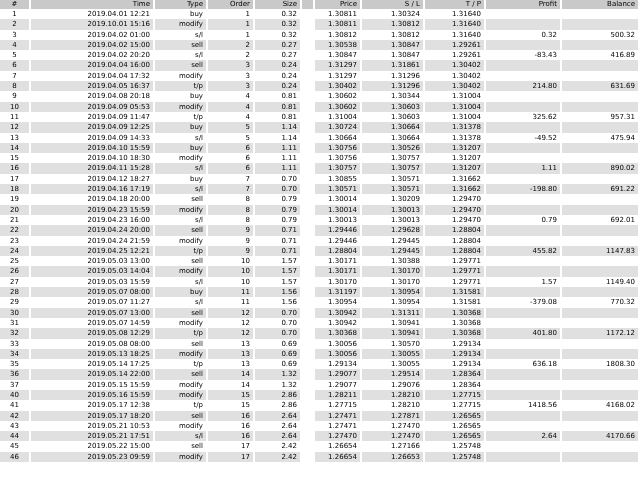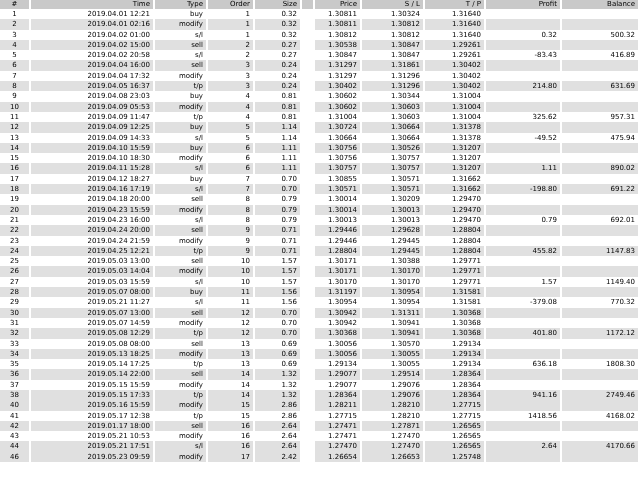--- a/index.html
+++ b/index.html
@@ -54,21 +54,21 @@
         <td>0.32</td>
         <td class="gap"></td>
         <td>1.30811</td>
         <td>1.30324</td>
         <td>1.31640</td>
         <td></td>
         <td></td>
       </tr>
       <tr class="even">
         <td class="c0">2</td>
-        <td>2019.04.01 02:16</td>
+        <td>2019.10.01 15:16</td>
         <td>modify</td>
         <td>1</td>
         <td>0.32</td>
         <td class="gap"></td>
         <td>1.30811</td>
         <td>1.30812</td>
         <td>1.31640</td>
         <td></td>
         <td></td>
       </tr>
@@ -93,21 +93,21 @@
         <td>0.27</td>
         <td class="gap"></td>
         <td>1.30538</td>
         <td>1.30847</td>
         <td>1.29261</td>
         <td></td>
         <td></td>
       </tr>
       <tr class="odd">
         <td class="c0">5</td>
-        <td>2019.04.02 20:58</td>
+        <td>2019.04.02 20:20</td>
         <td>s/l</td>
         <td>2</td>
         <td>0.27</td>
         <td class="gap"></td>
         <td>1.30847</td>
         <td>1.30847</td>
         <td>1.29261</td>
         <td>-83.43</td>
         <td>416.89</td>
       </tr>
@@ -145,21 +145,21 @@
         <td>0.24</td>
         <td class="gap"></td>
         <td>1.30402</td>
         <td>1.31296</td>
         <td>1.30402</td>
         <td>214.80</td>
         <td>631.69</td>
       </tr>
       <tr class="odd">
         <td class="c0">9</td>
-        <td>2019.04.08 23:03</td>
+        <td>2019.04.08 20:18</td>
         <td>buy</td>
         <td>4</td>
         <td>0.81</td>
         <td class="gap"></td>
         <td>1.30602</td>
         <td>1.30344</td>
         <td>1.31004</td>
         <td></td>
         <td></td>
       </tr>
@@ -405,21 +405,21 @@
         <td>1.56</td>
         <td class="gap"></td>
         <td>1.31197</td>
         <td>1.30954</td>
         <td>1.31581</td>
         <td></td>
         <td></td>
       </tr>
       <tr class="odd">
         <td class="c0">29</td>
-        <td>2019.05.21 11:27</td>
+        <td>2019.05.07 11:27</td>
         <td>s/l</td>
         <td>11</td>
         <td>1.56</td>
         <td class="gap"></td>
         <td>1.30954</td>
         <td>1.30954</td>
         <td>1.31581</td>
         <td>-379.08</td>
         <td>770.32</td>
       </tr>
@@ -521,33 +521,20 @@
         <td>14</td>
         <td>1.32</td>
         <td class="gap"></td>
         <td>1.29077</td>
         <td>1.29076</td>
         <td>1.28364</td>
         <td></td>
         <td></td>
       </tr>
       <tr class="even">
-        <td class="c0">38</td>
-        <td>2019.05.15 17:33</td>
-        <td>t/p</td>
-        <td>14</td>
-        <td>1.32</td>
-        <td class="gap"></td>
-        <td>1.28364</td>
-        <td>1.29076</td>
-        <td>1.28364</td>
-        <td>941.16</td>
-        <td>2749.46</td>
-      </tr>
-      <tr class="even">
         <td class="c0">40</td>
         <td>2019.05.16 15:59</td>
         <td>modify</td>
         <td>15</td>
         <td>2.86</td>
         <td class="gap"></td>
         <td>1.28211</td>
         <td>1.28210</td>
         <td>1.27715</td>
         <td></td>
@@ -561,21 +548,21 @@
         <td>2.86</td>
         <td class="gap"></td>
         <td>1.27715</td>
         <td>1.28210</td>
         <td>1.27715</td>
         <td>1418.56</td>
         <td>4168.02</td>
       </tr>
       <tr class="even">
         <td class="c0">42</td>
-        <td>2019.01.17 18:00</td>
+        <td>2019.05.17 18:20</td>
         <td>sell</td>
         <td>16</td>
         <td>2.64</td>
         <td class="gap"></td>
         <td>1.27471</td>
         <td>1.27871</td>
         <td>1.26565</td>
         <td></td>
         <td></td>
       </tr>
@@ -598,20 +585,33 @@
         <td>s/l</td>
         <td>16</td>
         <td>2.64</td>
         <td class="gap"></td>
         <td>1.27470</td>
         <td>1.27470</td>
         <td>1.26565</td>
         <td>2.64</td>
         <td>4170.66</td>
       </tr>
+      <tr class="odd">
+        <td class="c0">45</td>
+        <td>2019.05.22 15:00</td>
+        <td>sell</td>
+        <td>17</td>
+        <td>2.42</td>
+        <td class="gap"></td>
+        <td>1.26654</td>
+        <td>1.27166</td>
+        <td>1.25748</td>
+        <td></td>
+        <td></td>
+      </tr>
       <tr class="even">
         <td class="c0">46</td>
         <td>2019.05.23 09:59</td>
         <td>modify</td>
         <td>17</td>
         <td>2.42</td>
         <td class="gap"></td>
         <td>1.26654</td>
         <td>1.26653</td>
         <td>1.25748</td>

